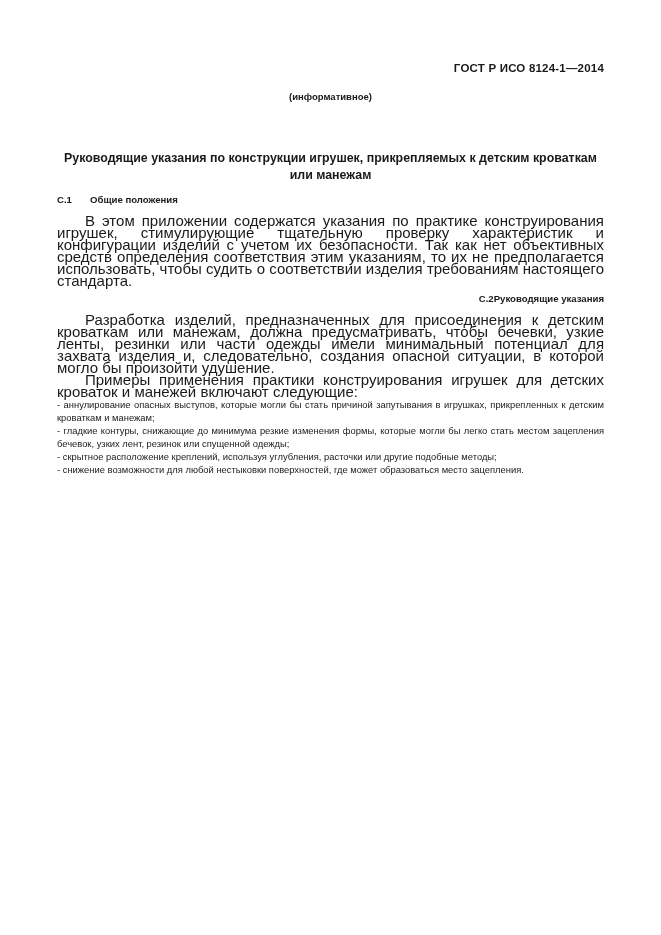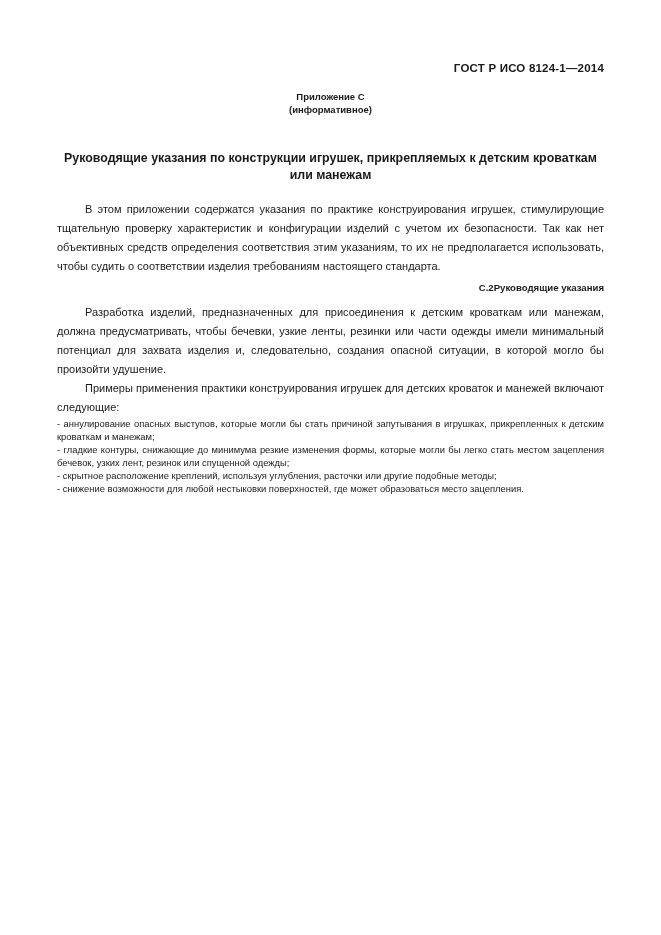--- a/index.html
+++ b/index.html
@@ -75,22 +75,22 @@
     display: inline-block;
     min-width: 33px;
   }
   h2.clause.second {
     margin-top: 5px;
     text-align: right;
   }
 
   p.para {
     margin: 7px 0 0 0;
-    font-size: 11px;
-    line-height: 19px;
+    font-size: 15px;
+    line-height: 12px;
     text-align: justify;
     text-indent: 28px;
     hyphens: none;
   }
   p.para + p.para {
     margin-top: 0px;
   }
 
   ul.dashlist {
     margin: 0;
@@ -118,28 +118,30 @@
   }
 </style>
 </head>
 <body>
 
 <div id="page">
 
   <div class="doc-header">ГОСТ Р ИСО 8124-1—2014</div>
 
   <div class="annex-caption">
-    <span class="line">Приложение С</span>
     <span class="line">(информативное)</span>
   </div>
 
   <div class="annex-title">Руководящие указания по конструкции игрушек, прикрепляемых к детским кроваткам или манежам</div>
 
   <div class="body-block">
 
+    <h2 class="clause">
+      <span class="num">C.1</span><span>Общие положения</span>
+    </h2>
     <p class="para">В этом приложении содержатся указания по практике конструирования игрушек, стимулирующие тщательную проверку характеристик и конфигурации изделий с учетом их безопасности. Так как нет объективных средств определения соответствия этим указаниям, то их не предполагается использовать, чтобы судить о соответствии изделия требованиям настоящего стандарта.</p>
 
     <h2 class="clause second">
       <span class="num">C.2</span><span>Руководящие указания</span>
     </h2>
     <p class="para">Разработка изделий, предназначенных для присоединения к детским кроваткам или манежам, должна предусматривать, чтобы бечевки, узкие ленты, резинки или части одежды имели минимальный потенциал для захвата изделия и, следовательно, создания опасной ситуации, в которой могло бы произойти удушение.</p>
     <p class="para">Примеры применения практики конструирования игрушек для детских кроваток и манежей включают следующие:</p>
 
     <ul class="dashlist">
       <li>- аннулирование опасных выступов, которые могли бы стать причиной запутывания в игрушках, прикрепленных к детским кроваткам и манежам;</li>

